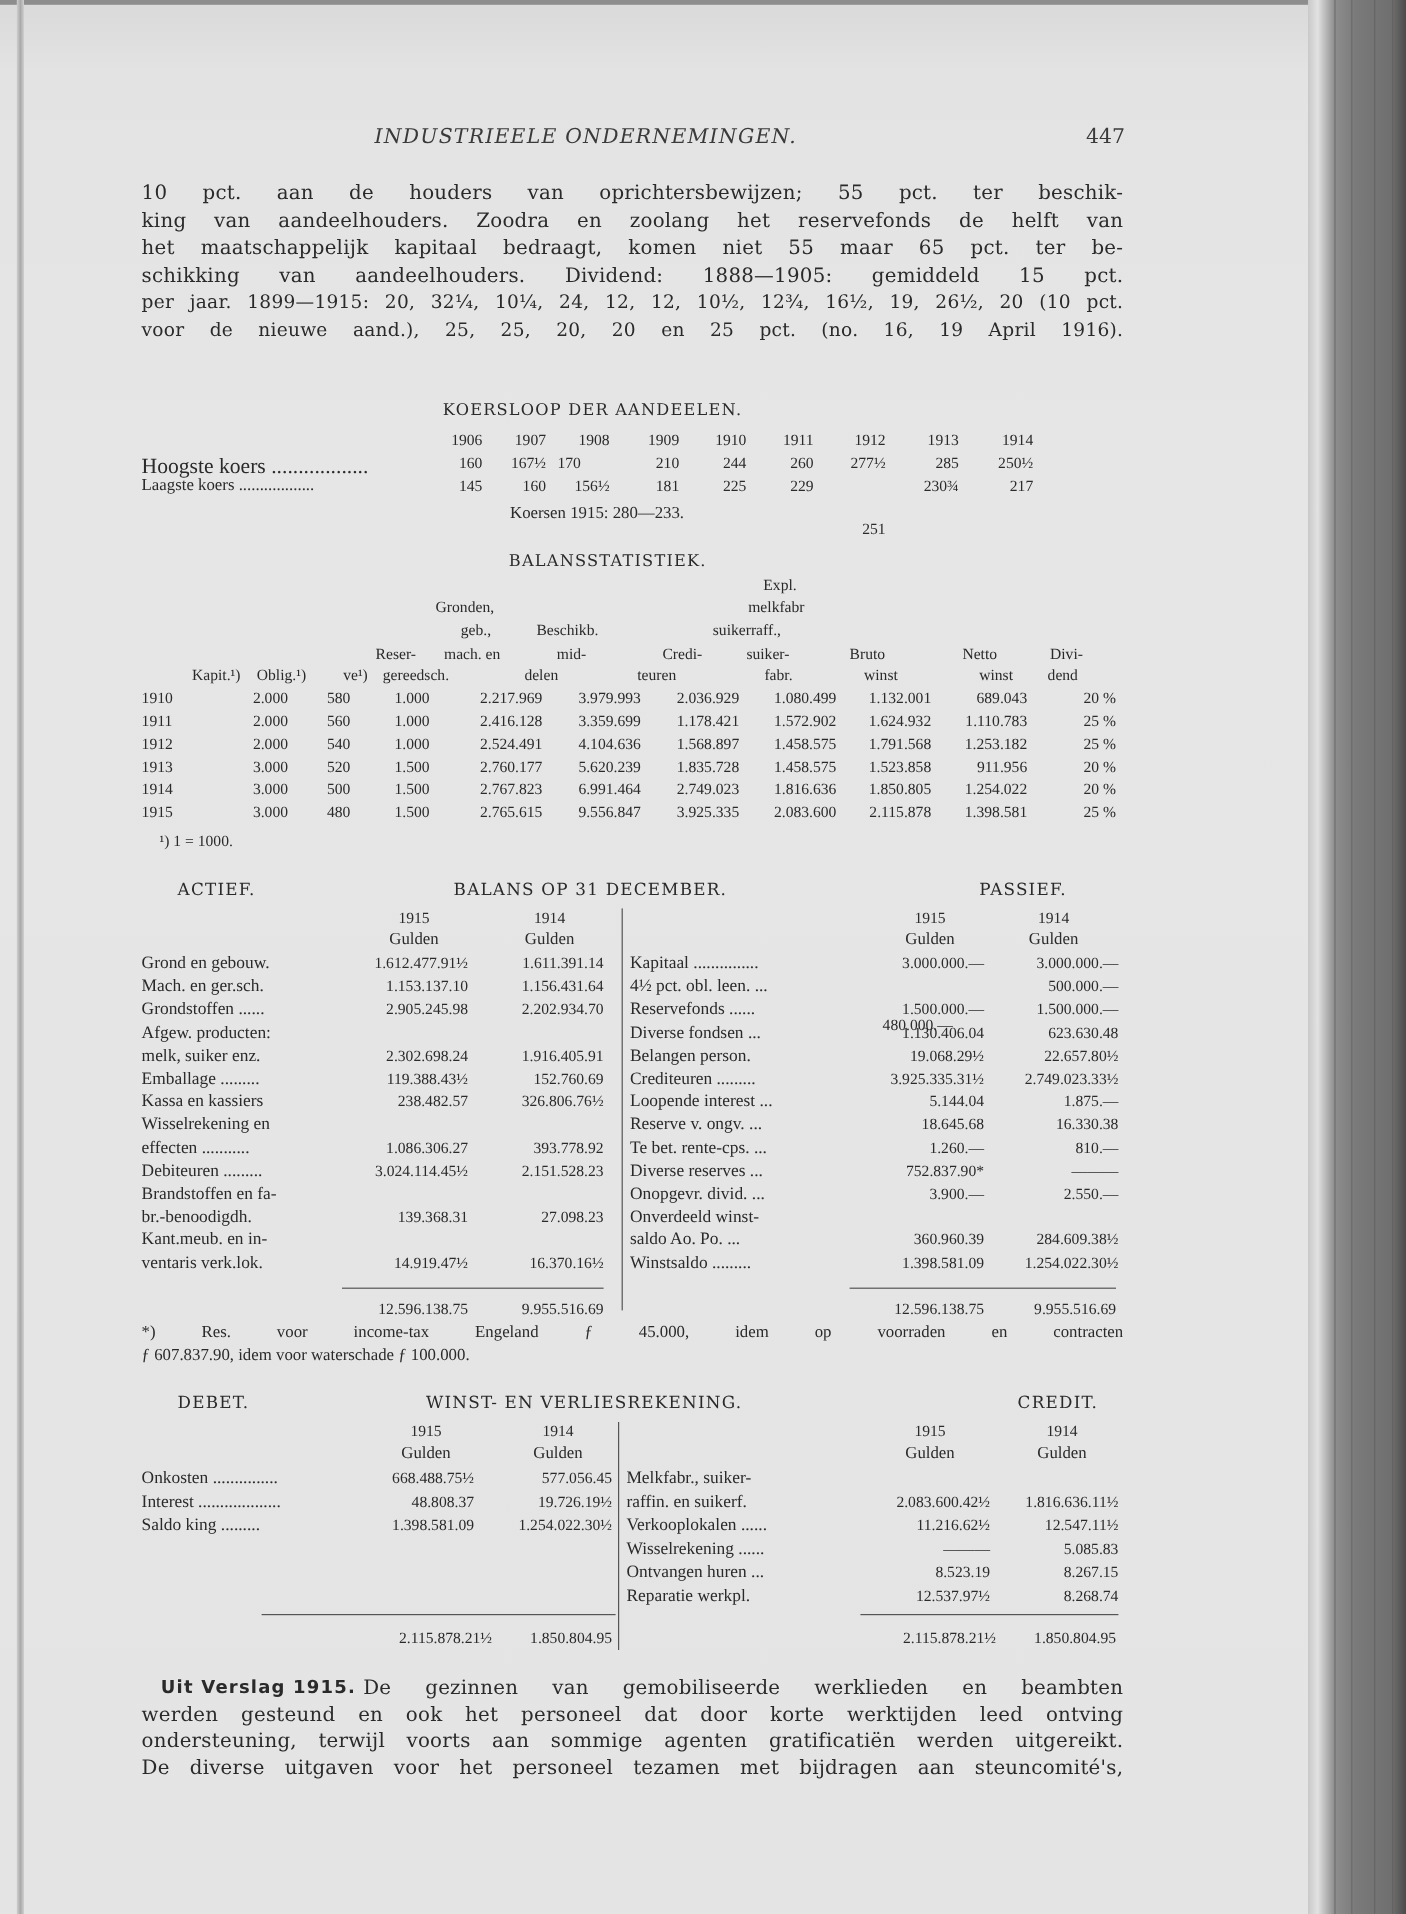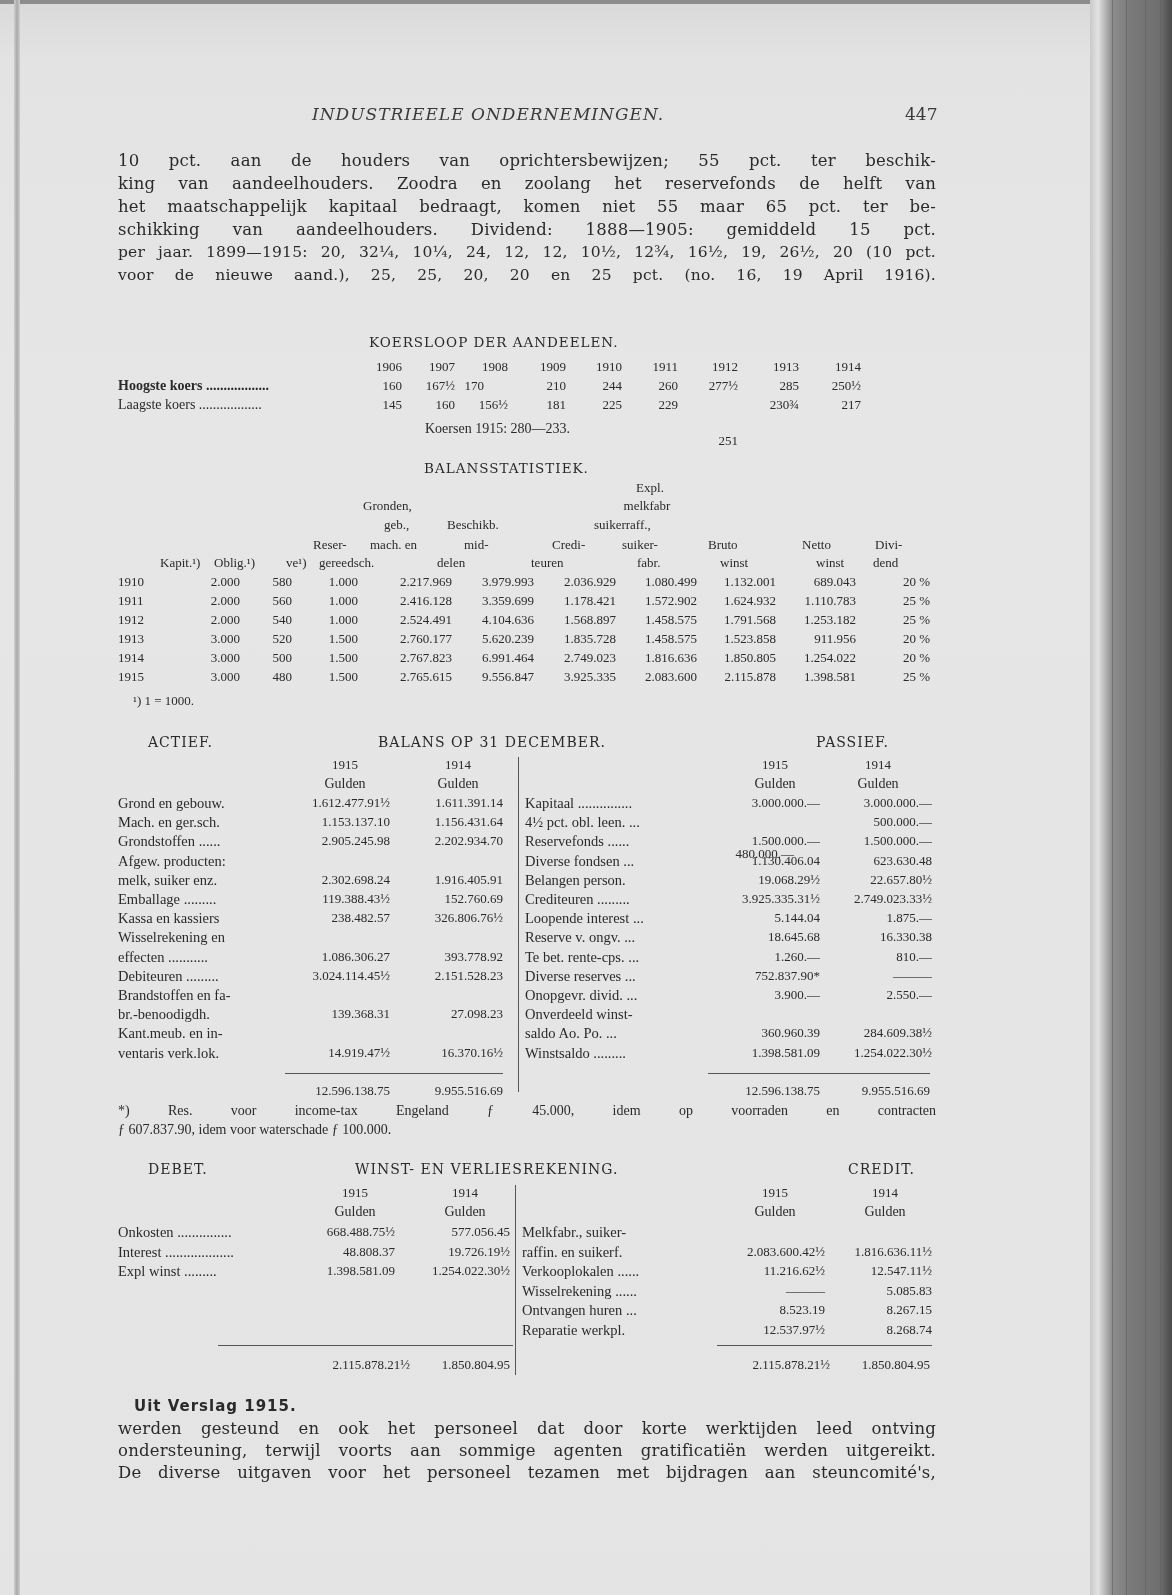--- a/index.html
+++ b/index.html
@@ -75,21 +75,21 @@
         <div class="abs sm r" style="left:698px; top:359px; width:40px;">1912</div>
         <div class="abs sm r" style="left:698px; top:378px; width:40px;">277½</div>
         <div class="abs sm r" style="left:698px; top:397px; width:40px;margin-top:36px;">251</div>
         <div class="abs sm r" style="left:759px; top:359px; width:40px;">1913</div>
         <div class="abs sm r" style="left:759px; top:378px; width:40px;">285</div>
         <div class="abs sm r" style="left:759px; top:397px; width:40px;">230¾</div>
         <div class="abs sm r" style="left:821px; top:359px; width:40px;">1914</div>
         <div class="abs sm r" style="left:821px; top:378px; width:40px;">250½</div>
         <div class="abs sm r" style="left:821px; top:397px; width:40px;">217</div>
       </div>
-    <div class="abs sm" style="left:118px; top:378px; font-size:14px;font-weight:bold;">Hoogste koers ..................</div>
+    <div class="abs sm" style="left:118px; top:378px; font-size:18px;">Hoogste koers ..................</div>
     <div class="abs sm" style="left:118px; top:397px; font-size:14px;">Laagste koers ..................</div>
     <div class="abs sm" style="left:425px; top:421px; font-size:14px;">Koersen 1915: 280—233.</div>
   </div>
 
   <div>
     <div class="abs cap" style="left:424px; top:460px; font-size:13.5px;">BALANSSTATISTIEK.</div>
     <div class="abs sm c" style="left:615px; top:480px; width:70px;">Expl.</div>
     <div class="abs sm c" style="left:597px; top:498px; width:100px;">melkfabr</div>
     <div class="abs sm" style="left:594px; top:517px;">suikerraff.,</div>
     <div class="abs sm" style="left:363px; top:498px;">Gronden,</div>
@@ -316,21 +316,21 @@
     <div class="abs sm c" style="left:840px; top:1204px; width:90px; font-size:14px;">Gulden</div>
 
     <div class="vline" style="left:515px; top:1185px; height:190px;"></div>
     <div id="debet-rows">
         <div class="abs sm" style="left:118px; top:1224px; font-size:14.5px;">Onkosten ...............</div>
         <div class="abs sm r" style="left:270px; top:1224px; width:125px;">668.488.75½</div>
         <div class="abs sm r" style="left:400px; top:1224px; width:110px;">577.056.45</div>
         <div class="abs sm" style="left:118px; top:1243.5px; font-size:14.5px;">Interest ...................</div>
         <div class="abs sm r" style="left:270px; top:1243.5px; width:125px;">48.808.37</div>
         <div class="abs sm r" style="left:400px; top:1243.5px; width:110px;">19.726.19½</div>
-        <div class="abs sm" style="left:118px; top:1263px; font-size:14.5px;">Expl winst .........</div>
+        <div class="abs sm" style="left:118px; top:1263px; font-size:14.5px;">Saldo king .........</div>
         <div class="abs sm r" style="left:270px; top:1263px; width:125px;">1.398.581.09</div>
         <div class="abs sm r" style="left:400px; top:1263px; width:110px;">1.254.022.30½</div>
       </div>
     <div id="credit-rows">
         <div class="abs sm" style="left:522px; top:1224px; font-size:14.5px;">Melkfabr., suiker-</div>
         <div class="abs sm r" style="left:700px; top:1224px; width:125px;"></div>
         <div class="abs sm r" style="left:815px; top:1224px; width:117px;"></div>
         <div class="abs sm" style="left:522px; top:1243.5px; font-size:14.5px;">  raffin. en suikerf.</div>
         <div class="abs sm r" style="left:700px; top:1243.5px; width:125px;">2.083.600.42½</div>
         <div class="abs sm r" style="left:815px; top:1243.5px; width:117px;">1.816.636.11½</div>
@@ -352,20 +352,21 @@
     <div class="hline" style="left:717px; top:1345px; width:215px;"></div>
     <div class="abs sm r" style="left:290px; top:1357px; width:120px;">2.115.878.21½</div>
     <div class="abs sm r" style="left:410px; top:1357px; width:100px;">1.850.804.95</div>
     <div class="abs sm r" style="left:710px; top:1357px; width:120px;">2.115.878.21½</div>
     <div class="abs sm r" style="left:830px; top:1357px; width:100px;">1.850.804.95</div>
   </div>
 
   <div>
     <div class="abs run" style="left:134px; top:1397px; width:802px; display:flex; justify-content:space-between;">
       <span class="bold">Uit Verslag 1915.</span>
+      <span class="justify" style="flex:1; margin-left:6px;"> De gezinnen van gemobiliseerde werklieden en beambten</span>
     </div>
     <div class="abs run justify" style="left:118px; top:1419px; width:818px;">werden gesteund en ook het personeel dat door korte werktijden leed ontving</div>
     <div class="abs run justify" style="left:118px; top:1441px; width:818px;">ondersteuning, terwijl voorts aan sommige agenten gratificatiën werden uitgereikt.</div>
     <div class="abs run justify" style="left:118px; top:1463px; width:818px;">De diverse uitgaven voor het personeel tezamen met bijdragen aan steuncomité's,</div>
   </div>
 </div>
 
 <div class="spine">
   <div class="spine-line" style="left:22px;"></div>
   <div class="spine-line" style="left:36px;"></div>

